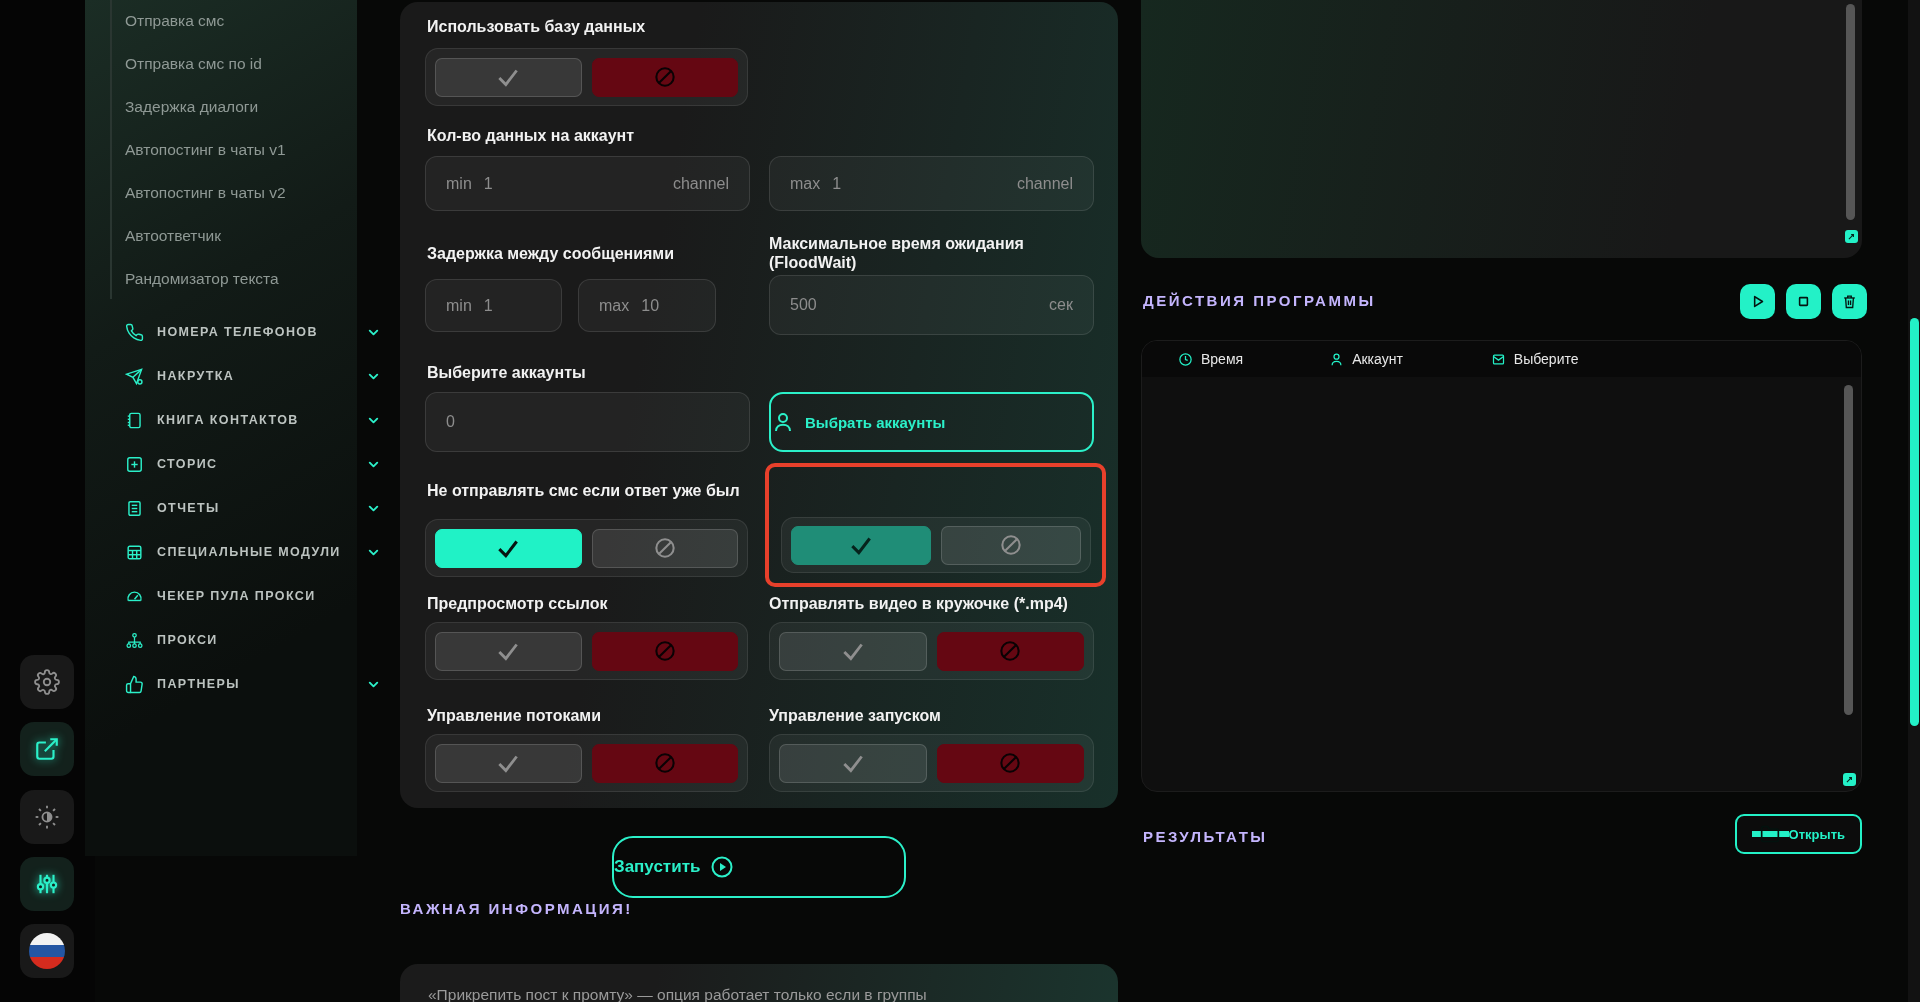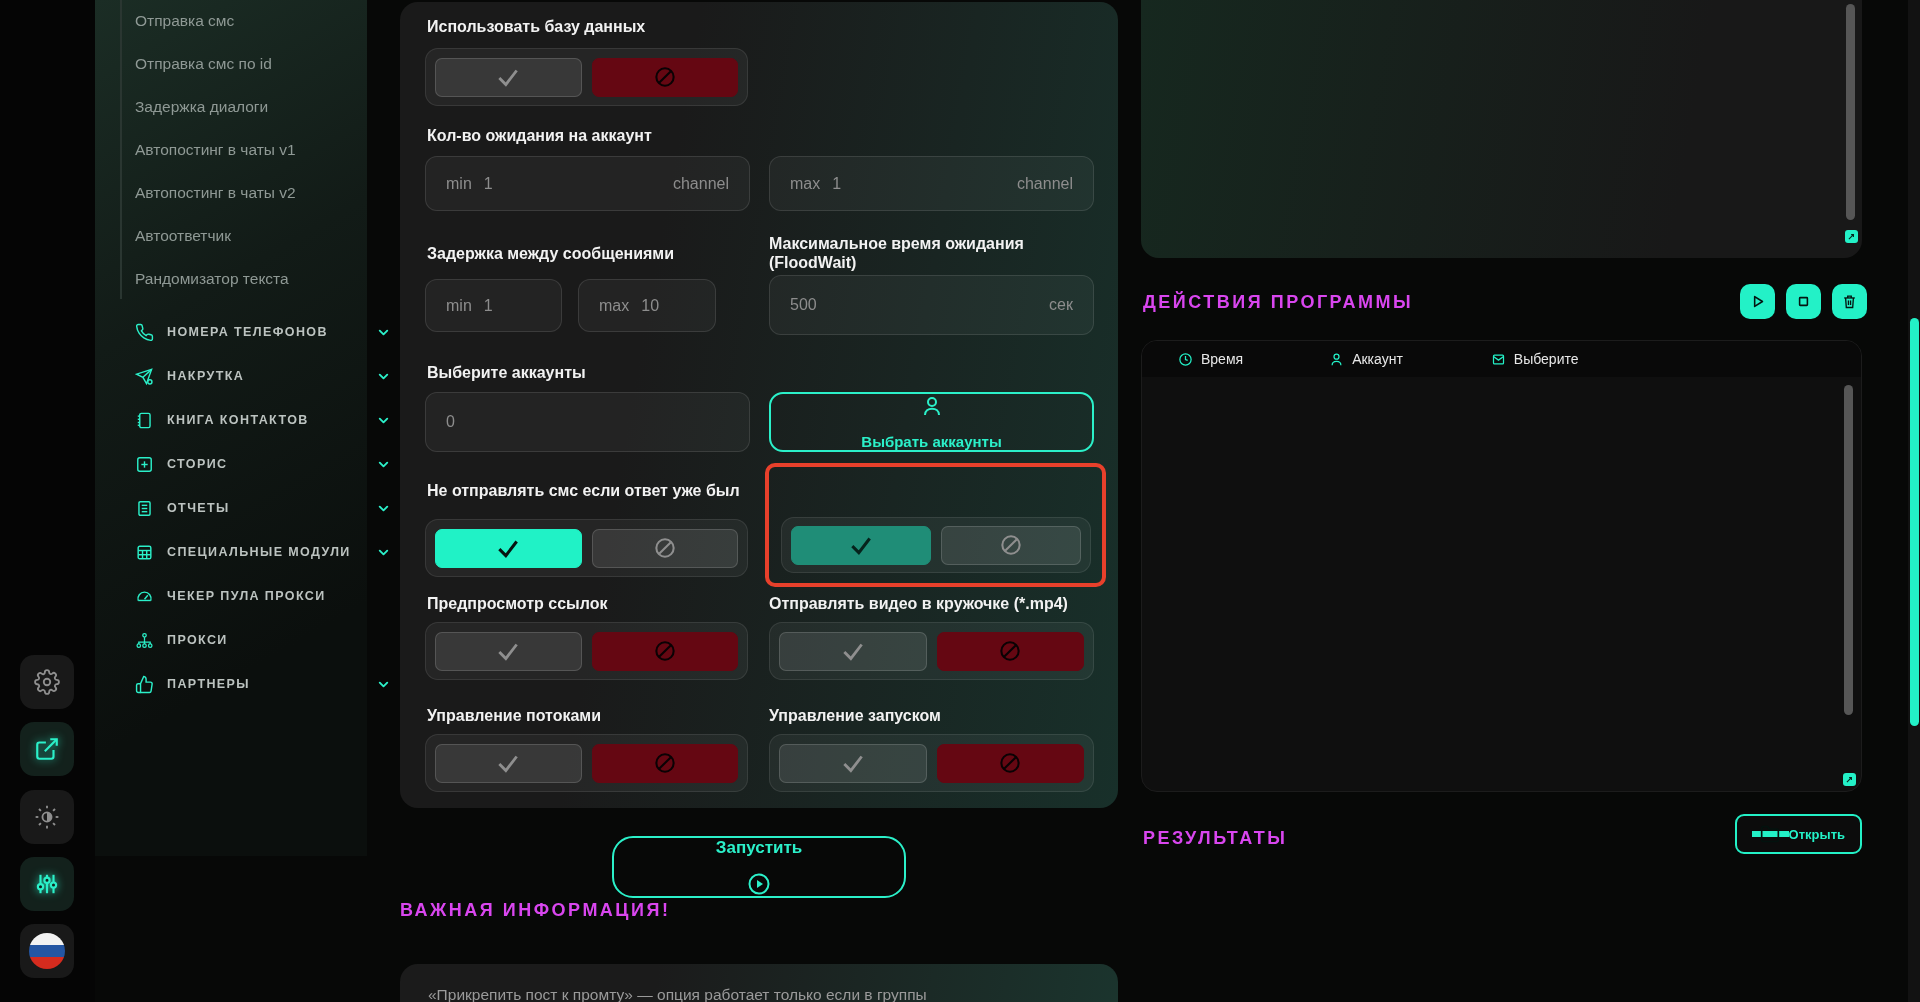--- a/index.html
+++ b/index.html
@@ -13,21 +13,21 @@
   .rail-btn { position:absolute; left:20px; width:54px; height:54px; border-radius:14px;
               background:#191919; display:flex; align-items:center; justify-content:center; }
   .rail-btn.active { background:#13211c; }
   .rail-btn svg { width:26px; height:26px; }
   .g-gray { color:#8f8f8f; }
   .g-teal { color:#2bf0c9; filter:drop-shadow(0 0 4px rgba(43,240,201,.8)); }
   .flag { width:36px; height:36px; border-radius:50%; overflow:hidden; display:flex; flex-direction:column; }
   .flag div { flex:1; }
 
   
-  #sidebar { left:95px; top:0; width:272px; height:856px;
+  #sidebar { left:85px; top:0; width:272px; height:856px;
              background:linear-gradient(150deg,#1b2d25 0%,#121b17 35%,#0b0f0d 75%);padding-left:19px; }
   .subline { position:absolute; left:25px; top:0; width:2px; height:299px; background:#2a3631; }
   .subitem { position:absolute; left:40px; color:#8f9995; font-size:15.5px; cursor:default; white-space:nowrap; }
   .section { position:absolute; left:40px; width:220px; height:24px; display:flex; align-items:center; }
   .section svg.sicon { width:19px; height:19px; color:#2bf0c9; flex:0 0 auto; }
   .section .slabel { margin-left:13px; color:#bcc3c0; font-size:12.5px; font-weight:bold;
                      letter-spacing:1.4px; white-space:nowrap; }
   .chev { position:absolute; left:241px; width:15px; height:15px; color:#2bf0c9; }
 
   
@@ -45,27 +45,27 @@
             display:flex; align-items:center; gap:10px; padding:0 9px; }
   .tbtn { flex:1; height:39px; border-radius:7px; display:flex; align-items:center; justify-content:center;
           background:rgba(255,255,255,.09); border:1px solid rgba(255,255,255,.15); color:#8f8f8f; }
   .tbtn svg { width:26px; height:26px; }
   .tbtn.on-bright { background:#20f2c6; border-color:#20f2c6; color:#061410; }
   .tbtn.on-teal   { background:#1f8d77; border-color:#1f8d77; color:#06231c; }
   .tbtn.on-red    { background:#650712; border-color:#650712; color:#0a0204; }
   #redbox { position:absolute; left:365px; top:461px; width:341px; height:124px;
             border:4px solid #e8402b; border-radius:10px; }
   .btn-outline-teal { position:absolute; border:2px solid #2bf0c9; border-radius:14px;
-            display:flex; align-items:center; justify-content:space-between; gap:10px;
-            color:#2bf0c9; font-weight:bold; background:transparent; cursor:pointer;flex-direction:column; }
+            display:flex; align-items:center; justify-content:flex-start; gap:10px;
+            color:#2bf0c9; font-weight:bold; background:transparent; cursor:pointer; }
   #startbtn { left:612px; top:836px; width:294px; height:62px; border-radius:21px; font-size:17px; }
   #startbtn svg, #selaccbtn svg { width:24px; height:24px; }
   #selaccbtn { font-size:15px; }
 
-  .bigheading { position:absolute; color:#d946ef; font-size:18px; font-weight:bold; letter-spacing:2.5px; }
+  .bigheading { position:absolute; color:#c4b5fd; font-size:15px; font-weight:bold; letter-spacing:2.5px; }
 
   #infopanel { left:400px; top:964px; width:718px; height:120px; border-radius:18px;
                background:linear-gradient(100deg,#1b1b1b 35%,#1b352e 100%); }
   #infotext { position:absolute; left:28px; top:22px; color:#9a9a9a; font-size:15.5px; }
 
   
   #toppanel { left:1141px; top:-18px; width:721px; height:276px; border-radius:18px;
               background:linear-gradient(100deg,#16281f 0%,#181818 75%); }
   .vthumb { position:absolute; border-radius:5px; background:#565656; }
   .rhandle { position:absolute; width:13px; height:13px; border-radius:3px; background:#23f1c7;
@@ -266,21 +266,21 @@
         </svg>
       </div>
     <div class="tbtn on-red">
         <svg viewBox="0 0 24 24" fill="none" stroke="currentColor" stroke-width="1.9">
           <circle cx="12" cy="12" r="8"></circle>
           <line x1="6.6" y1="17.4" x2="17.4" y2="6.6"></line>
         </svg>
       </div>
   </div>
 
-  <div class="flabel" style="left:27px; top:124px">Кол-во ожидания на аккаунт</div>
+  <div class="flabel" style="left:27px; top:124px">Кол-во данных на аккаунт</div>
   <div class="inputbox" style="left:25px; top:154px; width:325px">
     <span class="pref">min</span>
     <span class="val">1</span>
     <span class="unit">channel</span>
   </div>
   <div class="inputbox" style="left:369px; top:154px; width:325px">
     <span class="pref">max</span>
     <span class="val">1</span>
     <span class="unit">channel</span>
   </div>

